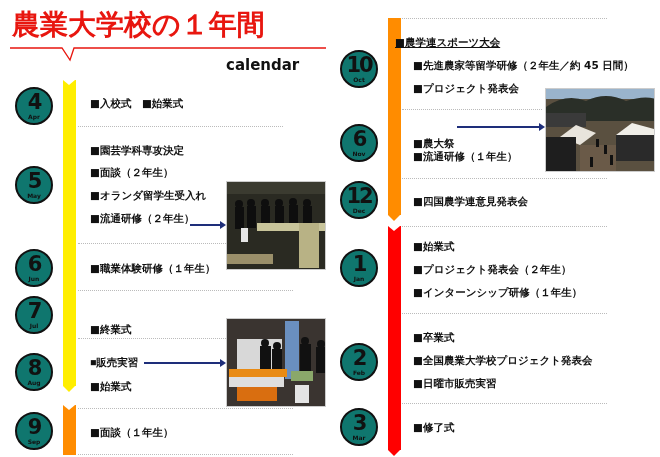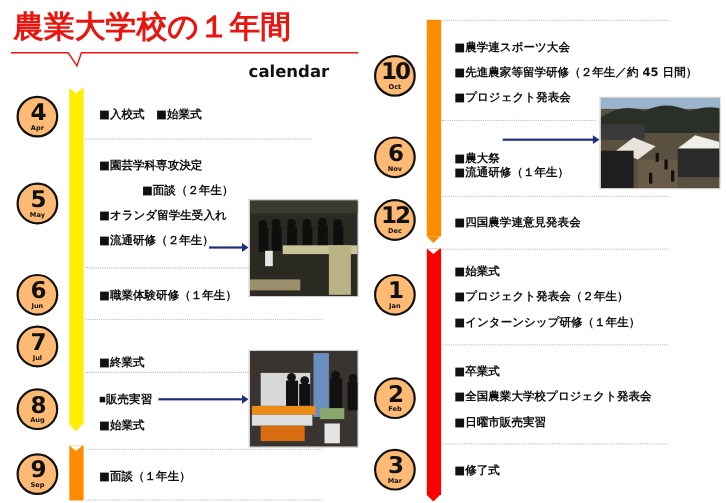--- a/index.html
+++ b/index.html
@@ -13,21 +13,21 @@
   .bar { position: absolute; width: 13px; }
   .bar.yellow { background: #ffee00; }
   .bar.orange { background: #ff8c00; }
   .bar.red { background: #ff0000; }
   .notch-top { position: absolute; left: 0; top: 0; width: 0; height: 0; border-left: 6.5px solid transparent; border-right: 6.5px solid transparent; border-top: 5px solid #fff; }
   .point-bottom { position: absolute; left: 0; bottom: -6px; width: 0; height: 0; border-left: 6.5px solid transparent; border-right: 6.5px solid transparent; }
   .yellow .point-bottom { border-top: 6px solid #ffee00; }
   .orange .point-bottom { border-top: 6px solid #ff8c00; }
   .red .point-bottom { border-top: 6px solid #ff0000; }
 
-  .month { position: absolute; width: 38px; height: 38px; border: 2px solid #111; border-radius: 50%; background: #fdba74; text-align: center; }
+  .month { position: absolute; width: 38px; height: 38px; border: 2px solid #111; border-radius: 50%; background: #0f766e; text-align: center; }
   .month .num { display: block; font-family: "DejaVu Sans", sans-serif; font-weight: bold; font-size: 21px; line-height: 22px; margin-top: 2px; letter-spacing: -2px; }
   .month .abbr { display: block; font-family: "DejaVu Sans", sans-serif; font-weight: bold; font-size: 6px; line-height: 7px; }
 
   .event { position: absolute; font-size: 10.5px; font-weight: bold; white-space: nowrap; color: #111; }
   .divider { position: absolute; height: 0; border-top: 1px dotted #bbb; }
 
   .photo { position: absolute; border: 1px solid #ccc; overflow: hidden; }
   .arrow { position: absolute; height: 2px; background: #1e2e7a; }
   .arrow::after { content: ""; position: absolute; right: -4px; top: -3px; border-left: 6px solid #1e2e7a; border-top: 4px solid transparent; border-bottom: 4px solid transparent; }
 </style>
@@ -115,30 +115,30 @@
   <span class="num">2</span>
     <span class="abbr">Feb</span>
 </div>
 <div class="month" style="left:340px; top:408px;">
   <span class="num">3</span>
     <span class="abbr">Mar</span>
 </div>
 
 <div class="event" style="left:90px; top:97px;">■入校式　■始業式</div>
 <div class="event" style="left:90px; top:144px;">■園芸学科専攻決定</div>
-<div class="event" style="left:90px; top:166px;margin-left:39px;">■面談（２年生）</div>
+<div class="event" style="left:90px; top:166px;">■面談（２年生）</div>
 <div class="event" style="left:90px; top:189px;">■オランダ留学生受入れ</div>
 <div class="event" style="left:90px; top:212px;">■流通研修（２年生）</div>
 <div class="event" style="left:90px; top:262px;">■職業体験研修（１年生）</div>
 <div class="event" style="left:90px; top:323px;text-align:center;">■終業式</div>
 <div class="event" style="left:90px; top:356px;font-family:Liberation Serif, serif;">■販売実習</div>
 <div class="event" style="left:90px; top:380px;">■始業式</div>
 <div class="event" style="left:90px; top:426px;">■面談（１年生）</div>
 
-<div class="event" style="left:413px; top:36px;">■農学連スポーツ大会</div>
+<div class="event" style="left:395px; top:36px;text-decoration:underline;">■農学連スポーツ大会</div>
 <div class="event" style="left:413px; top:59px;">■先進農家等留学研修（２年生／約 45 日間）</div>
 <div class="event" style="left:413px; top:82px;">■プロジェクト発表会</div>
 <div class="event" style="left:413px; top:137px;">■農大祭</div>
 <div class="event" style="left:413px; top:150px;">■流通研修（１年生）</div>
 <div class="event" style="left:413px; top:195px;">■四国農学連意見発表会</div>
 <div class="event" style="left:413px; top:240px;">■始業式</div>
 <div class="event" style="left:413px; top:263px;">■プロジェクト発表会（２年生）</div>
 <div class="event" style="left:413px; top:286px;">■インターンシップ研修（１年生）</div>
 <div class="event" style="left:413px; top:331px;">■卒業式</div>
 <div class="event" style="left:413px; top:354px;">■全国農業大学校プロジェクト発表会</div>

